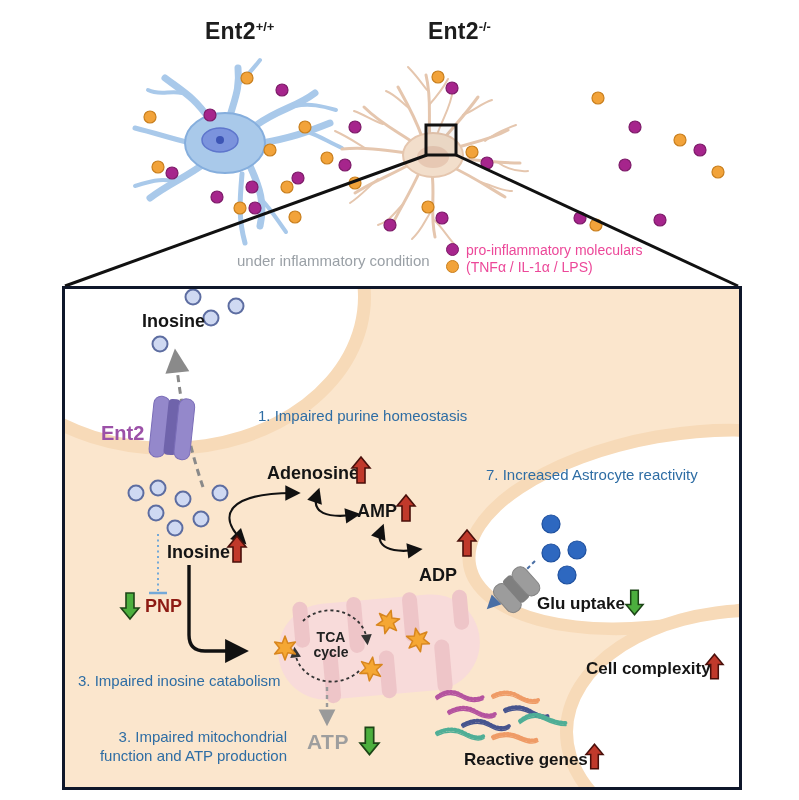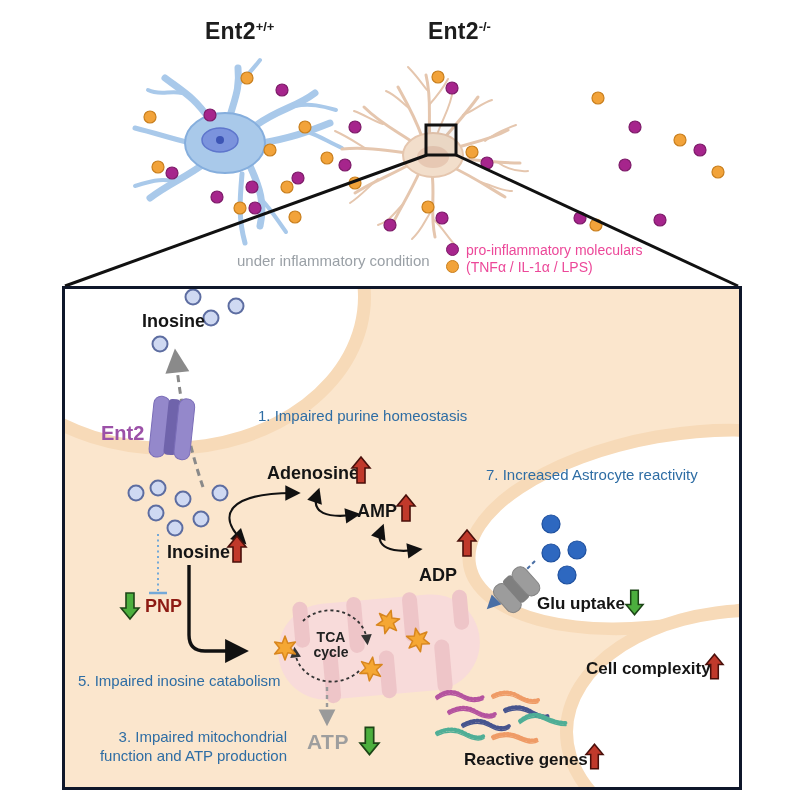--- a/index.html
+++ b/index.html
@@ -341,21 +341,21 @@
     <svg class="block-arrow arrow-down" style="left:55px;top:303px;z-index:5;" width="20" height="28" viewBox="0 0 20 28">
         <path d="M10 27 L1 16 L6 16 L6 1 L14 1 L14 16 L19 16 Z"></path>
       </svg>
     <div class="lbl pnp" style="left:80px;top:307px;z-index:5;">PNP</div>
 
     <div class="tca-text" style="left:238px;top:341px;width:56px;z-index:5;">
       <div>TCA</div>
       <div>cycle</div>
     </div>
 
-    <div class="lbl blue-note" style="left:13px;top:383px;z-index:5;">5. Impaired inosine catabolism</div>
+    <div class="lbl blue-note" style="left:13px;top:383px;z-index:5;">3. Impaired inosine catabolism</div>
 
     <div class="lbl blue-note" style="left:10px;top:438px;width:212px;text-align:right;white-space:normal;line-height:19px;z-index:5;">
       <div>3. Impaired mitochondrial</div>
       <div>function and ATP production</div>
     </div>
 
     <div class="lbl atp" style="left:242px;top:441px;z-index:5;">ATP</div>
     <svg class="block-arrow arrow-down" style="left:294px;top:437px;z-index:5;" width="21" height="30" viewBox="0 0 20 28">
         <path d="M10 27 L1 16 L6 16 L6 1 L14 1 L14 16 L19 16 Z"></path>
       </svg>

